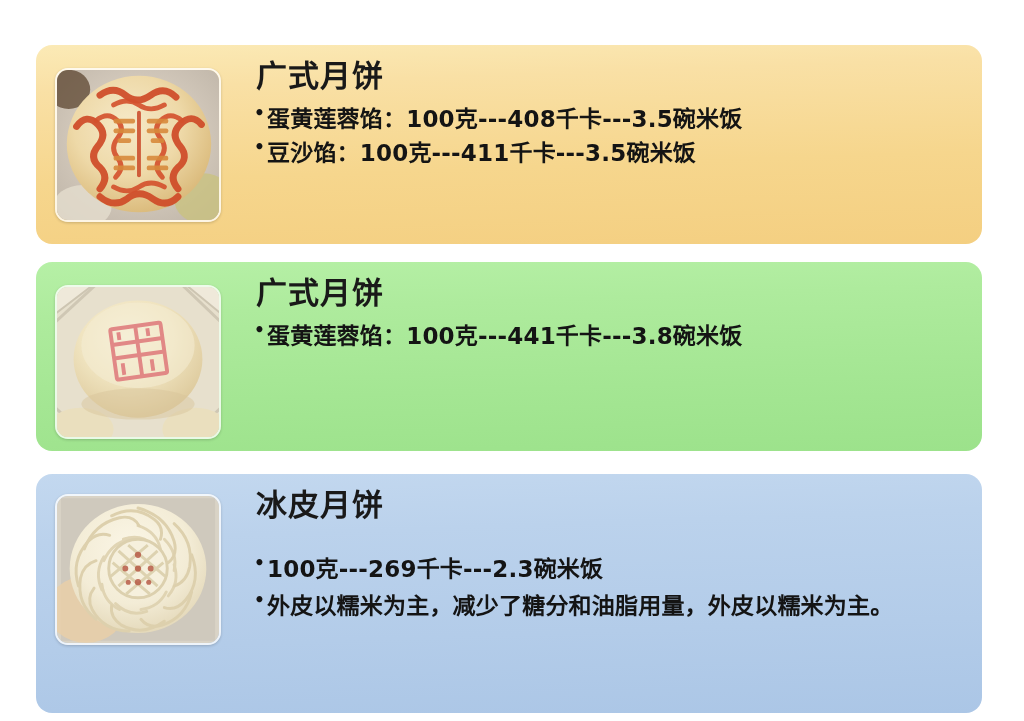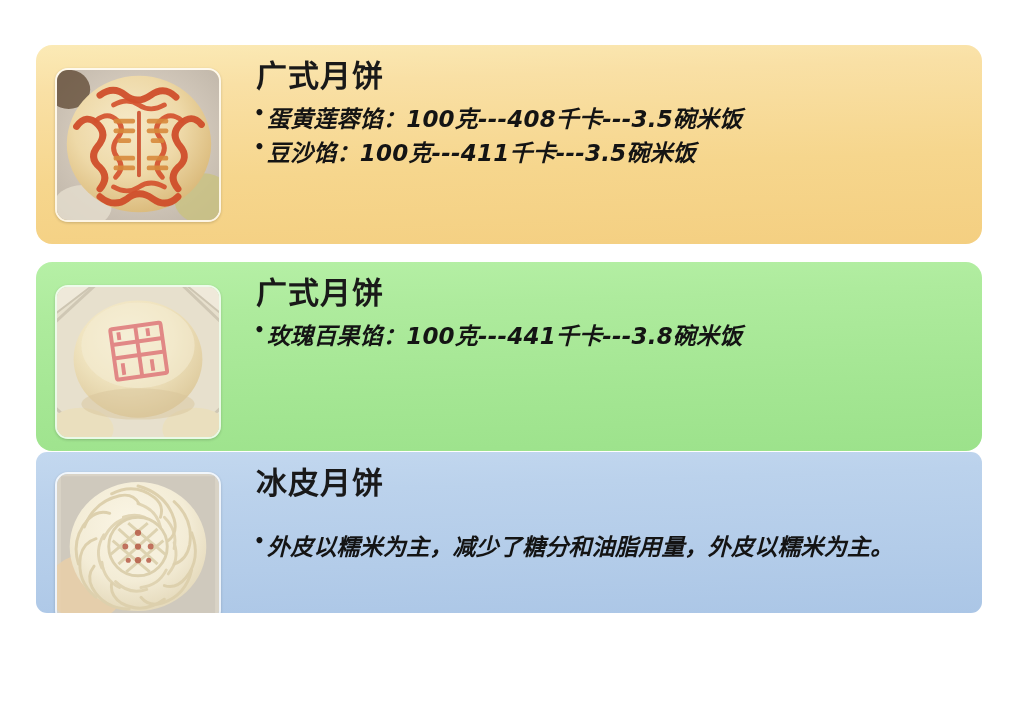--- a/index.html
+++ b/index.html
@@ -36,24 +36,23 @@
     height: 199px;
     background: linear-gradient(175deg, #fbeab4 0%, #f8ddа0 18%, #f6d68f 55%, #f4d083 100%);
     background: linear-gradient(178deg, #fbeab6 0%, #f9e0a5 20%, #f6d68d 60%, #f4cf81 100%);
   }
   .card-2 {
     top: 262px;
     height: 189px;
     background: linear-gradient(178deg, #b6f0a6 0%, #aeeb9d 25%, #a4e693 65%, #9ce28b 100%);
   }
   .card-3 {
-    top: 452px;
-    height: 161px;
+    top: 474px;
+    height: 239px;
     background: linear-gradient(178deg, #c3d8ef 0%, #bbd2ec 25%, #b3cce9 65%, #abc6e6 100%);
-    border-radius: 11px;
   }
 
   
   .photo {
     position: absolute;
     left: 19px;
     top: 23px;
     width: 166px;
     height: 154px;
     border-radius: 13px;
@@ -93,21 +92,20 @@
   }
   .bullets li {
     font-size: 23px;
     font-weight: bold;
     color: #141414;
     line-height: 1.50;
     white-space: nowrap;
     letter-spacing: 0.2px;
     position: relative;
     padding-left: 13px;
-    font-style: italic;
   }
   .bullets li::before {
     content: "\2022";
     position: absolute;
     left: 0;
     top: -1px;
     font-size: 17px;
     color: #141414;
   }
   .card-3 .bullets li { line-height: 1.62; }
@@ -211,21 +209,21 @@
           <path d="M66 76 L66 88"></path>
           <path d="M96 76 L96 88"></path>
         </g>
         <ellipse cx="83" cy="120" rx="58" ry="16" fill="#d8c49a" opacity="0.45"></ellipse>
       </svg>
     </div>
 
     <div class="content">
       <h2 class="card-title">广式月饼</h2>
       <ul class="bullets">
-        <li>玫瑰百果馅：100克---441千卡---3.8碗米饭</li>
+        <li>蛋黄莲蓉馅：100克---441千卡---3.8碗米饭</li>
       </ul>
     </div>
   </section>
 
   <section class="card card-3">
 
     <div class="photo">
       <svg viewBox="0 0 166 154" preserveAspectRatio="xMidYMid slice" aria-hidden="true">
         <defs>
           <radialGradient id="g3cake" cx="45%" cy="35%" r="70%">
@@ -280,18 +278,19 @@
           <circle cx="96" cy="76" r="3"></circle>
           <circle cx="73" cy="90" r="2.6"></circle>
           <circle cx="94" cy="90" r="2.6"></circle>
         </g>
       </svg>
     </div>
 
     <div class="content">
       <h2 class="card-title">冰皮月饼</h2>
       <ul class="bullets">
+        <li>100克---269千卡---2.3碗米饭</li>
         <li>外皮以糯米为主，减少了糖分和油脂用量，外皮以糯米为主。</li>
       </ul>
     </div>
   </section>
 
 </div>
 
 </body></html>

